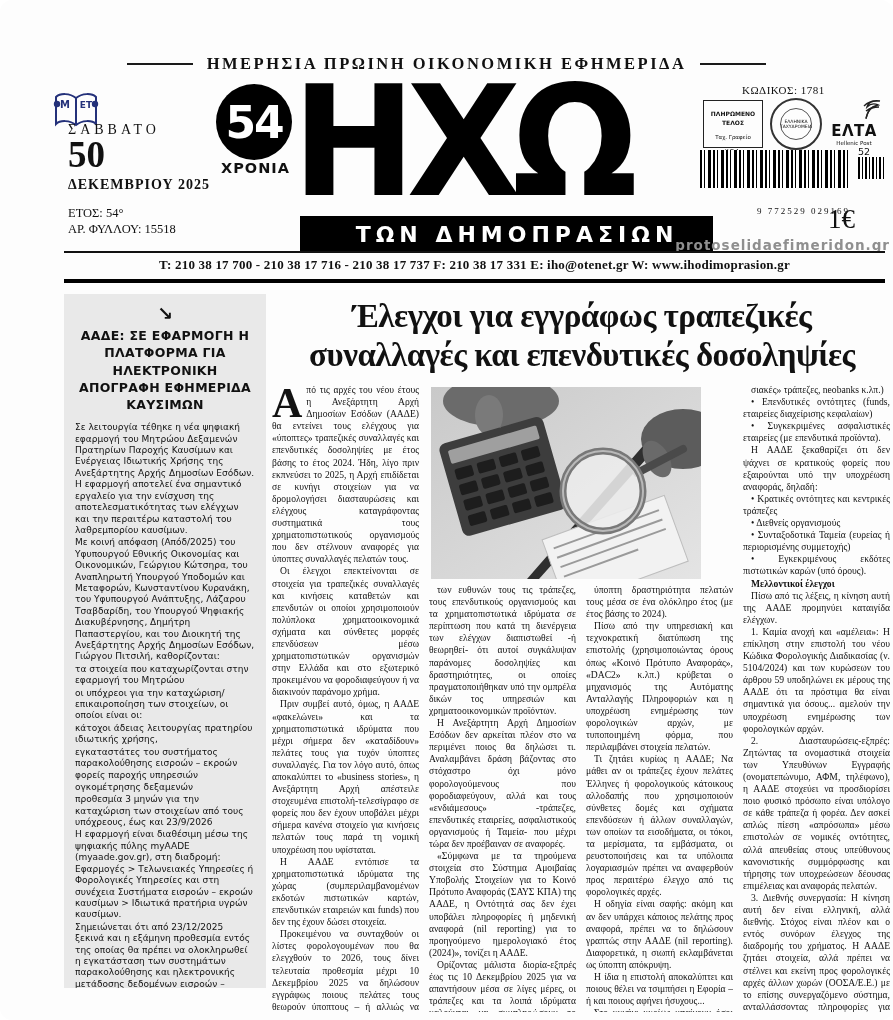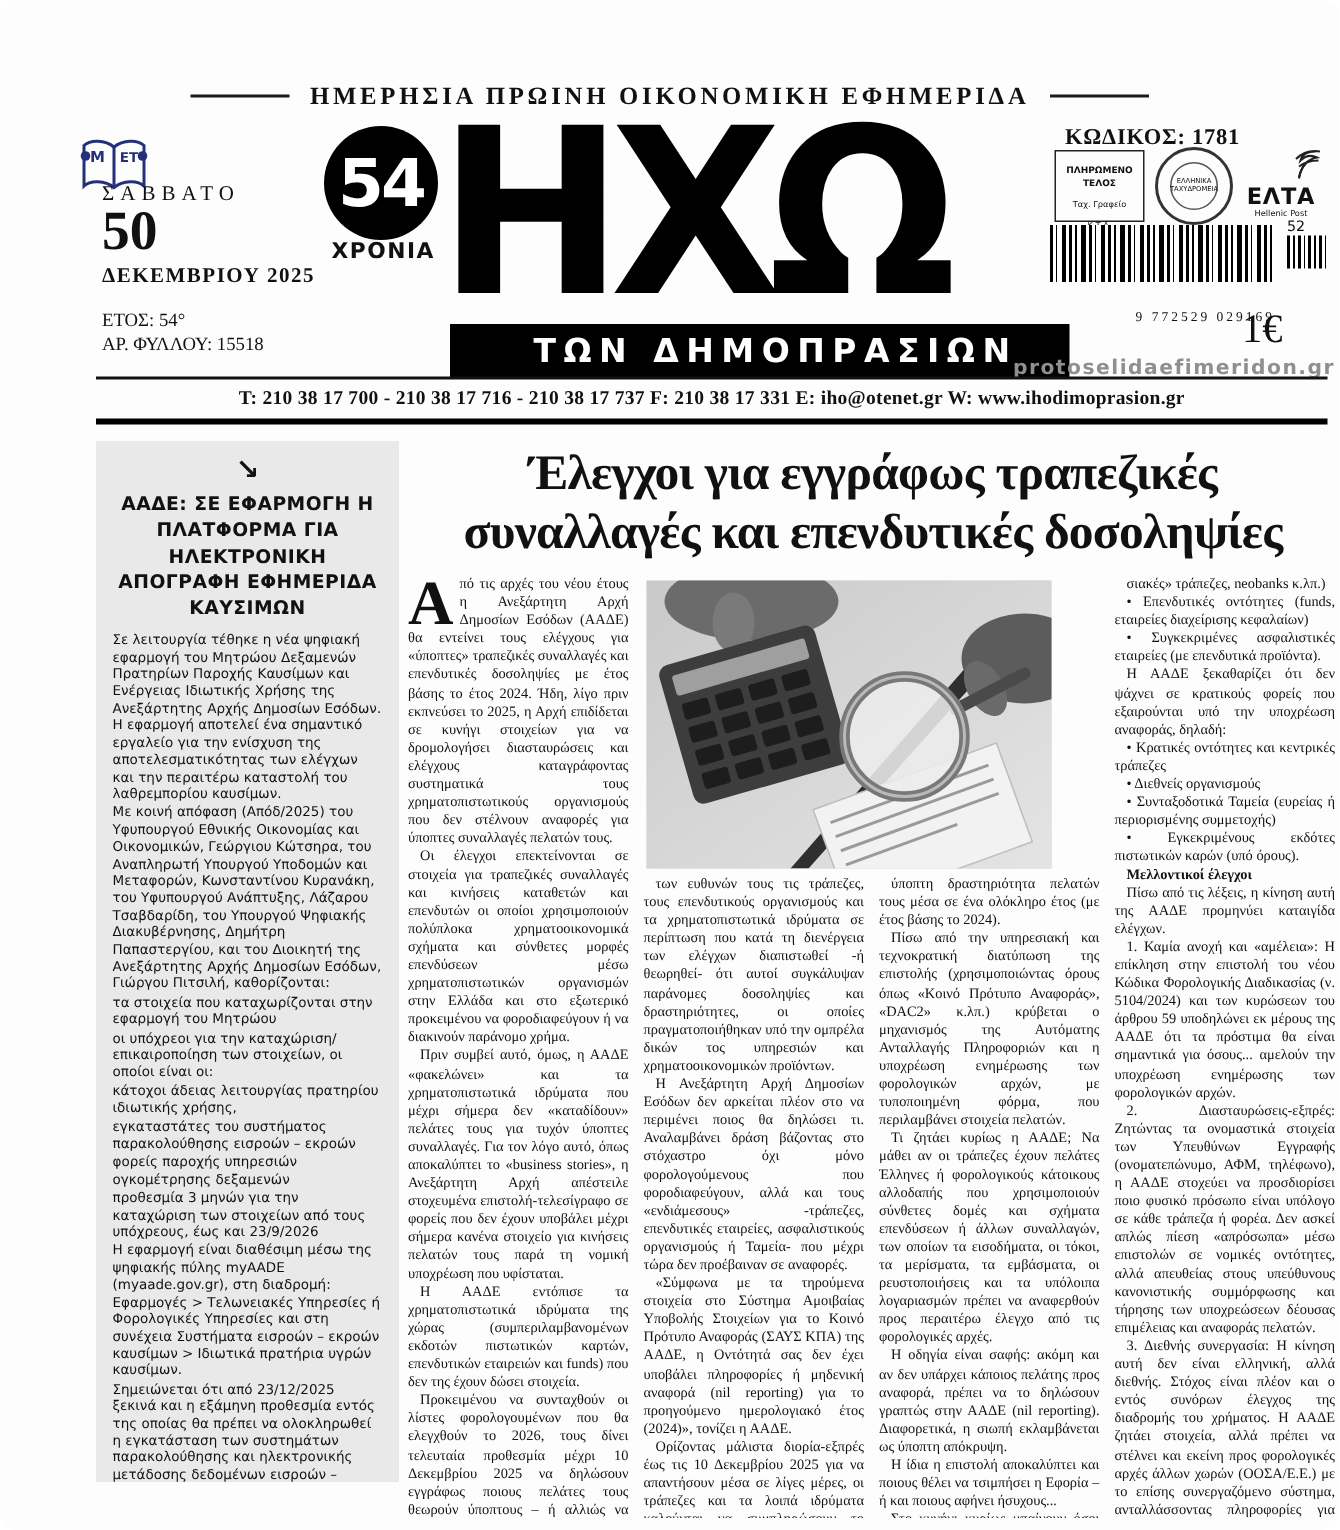--- a/index.html
+++ b/index.html
@@ -21,21 +21,21 @@
            display:flex;align-items:center;justify-content:center;text-align:right;}
   .badge54 span{color:#fff;font-family:"DejaVu Sans",sans-serif;font-weight:bold;font-size:44px;letter-spacing:-2px;}
   .badge-label{position:absolute;left:221px;top:160px;font-family:"DejaVu Sans",sans-serif;font-weight:bold;font-size:14.5px;letter-spacing:1px;}
   .hxo{position:absolute;left:292px;top:64px;width:402px;height:156px;overflow:visible;
        font-family:"DejaVu Sans",sans-serif;font-weight:900;font-size:148px;line-height:150px;
        letter-spacing:-9px;color:#000;transform:scaleY(1.04);transform-origin:top left;}
   .subtitle-bar{position:absolute;left:300px;top:216px;width:392px;height:36px;background:#000;
                 display:flex;align-items:center;justify-content:center;padding-left:21px;}
   .subtitle-bar span{color:#fff;font-family:"DejaVu Sans",sans-serif;font-weight:bold;font-size:22px;letter-spacing:5px;white-space:nowrap;}
   
-  .kodikos{position:absolute;left:710px;top:84px;font-size:15px;font-weight:bold;letter-spacing:.5px;}
+  .kodikos{position:absolute;left:742px;top:84px;font-size:11px;font-weight:normal;letter-spacing:.5px;}
   .paid-stamp{position:absolute;left:703px;top:100px;width:60px;height:48px;border:1.5px solid #222;
               font-family:"DejaVu Sans",sans-serif;font-size:5.5px;text-align:center;line-height:1.5;padding-top:2px;box-sizing:border-box;}
   .paid-stamp .b{font-weight:bold;font-size:6px;}
   .round-stamp{position:absolute;left:770px;top:98px;width:48px;height:48px;border-radius:50%;border:2px solid #333;
                display:flex;align-items:center;justify-content:center;}
   .round-stamp .inner{width:30px;height:30px;border-radius:50%;border:1px solid #555;
                display:flex;align-items:center;justify-content:center;font-size:4.5px;text-align:center;
                font-family:"DejaVu Sans",sans-serif;}
   .elta{position:absolute;left:822px;top:98px;width:64px;text-align:center;}
   .elta .name{font-family:"DejaVu Sans",sans-serif;font-weight:bold;font-size:15px;letter-spacing:.5px;}

